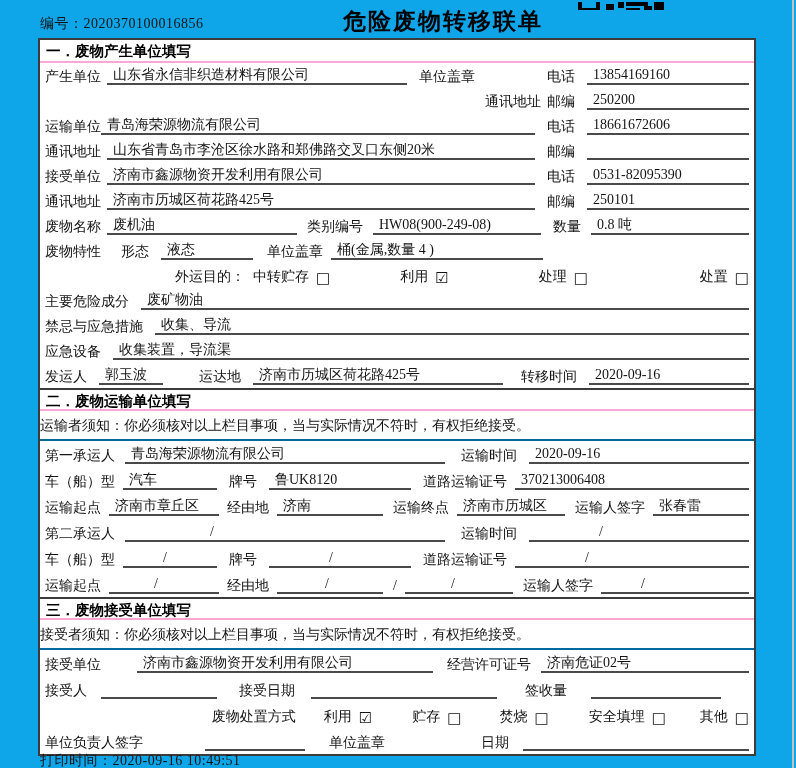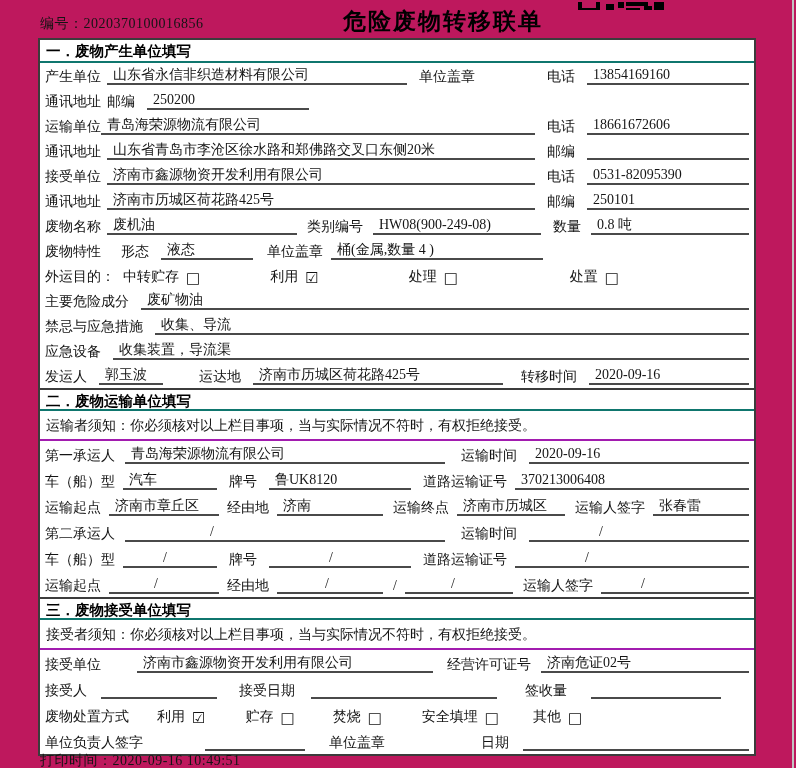--- a/index.html
+++ b/index.html
@@ -1,21 +1,21 @@
 <!DOCTYPE html>
 <html><head>
 <meta charset="utf-8">
 <style>
   html,body{margin:0;padding:0;}
   body{
     width:796px;height:768px;background:#ffffff;
     font-family:"Liberation Serif","DejaVu Serif",serif;
     color:#141414;font-size:14px;position:relative;overflow:hidden;
   }
-  .page{position:relative;width:796px;height:768px;background:#be185d;}
+  .page{position:relative;width:796px;height:768px;background:#0ea5e9;}
   .edge-line{position:absolute;top:0;bottom:0;right:2px;width:2px;background:#c3c3c3;}
 
   
   .hdr{position:relative;height:38px;}
   .doc-no{position:absolute;left:40px;top:15px;font-size:14px;letter-spacing:.5px;}
   .doc-title{
     position:absolute;left:90px;right:0;top:6px;text-align:center;
     font-family:"Liberation Sans","DejaVu Sans",sans-serif;
     font-size:23px;font-weight:700;letter-spacing:2px;color:#000;
   }
@@ -23,30 +23,30 @@
 
   
   .tbl{
     position:absolute;left:38px;top:38px;width:718px;box-sizing:border-box;
     border:2px solid #3c3c3c;background:#fff;
   }
   .sec{
     height:23px;line-height:22px;box-sizing:border-box;padding-left:6px;
     font-family:"Liberation Sans","DejaVu Sans",sans-serif;
     font-weight:700;font-size:14.5px;color:#000;
-    border-bottom:2px solid #0f766e;
+    border-bottom:2px solid #f9a8d4;
   }
   .sec.mid{border-top:2px solid #3c3c3c;}
   .notice{
-    height:30px;line-height:29px;box-sizing:border-box;padding-left:6px;
-    border-bottom:2px solid #a21caf;white-space:nowrap;
+    height:30px;line-height:29px;box-sizing:border-box;padding-left:0;
+    border-bottom:2px solid #0369a1;white-space:nowrap;
   }
   .row{
     display:flex;align-items:flex-end;height:25px;box-sizing:border-box;
-    padding:0 5px 3px 5px;white-space:nowrap;
+    padding:0 5px 3px 5px;white-space:nowrap;justify-content:flex-end;
   }
   .lbl{flex:none;line-height:1.25;}
   .u{
     border-bottom:2px solid #4a4a4a;line-height:1.25;box-sizing:border-box;
     padding-left:6px;overflow:hidden;flex:none;
   }
   .u.grow{flex:1 1 auto;}
   .sp{flex:1 1 auto;}
   .cb{
     font-family:"DejaVu Sans",sans-serif;font-size:15px;line-height:1;

